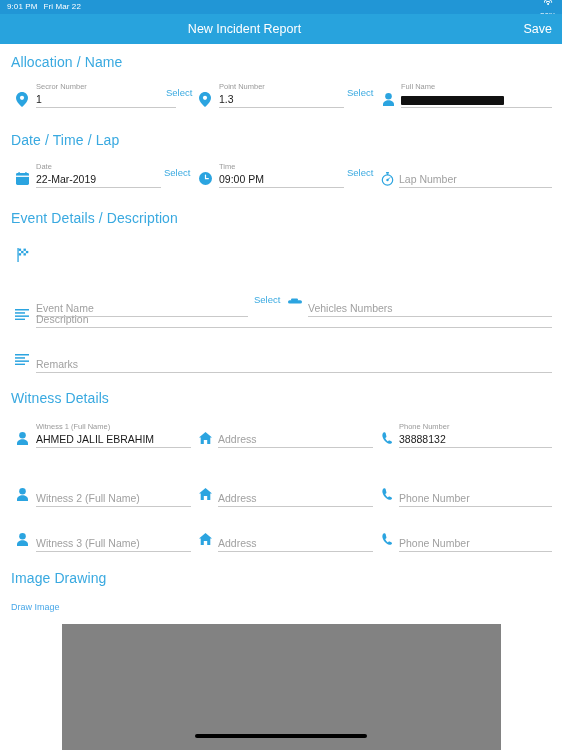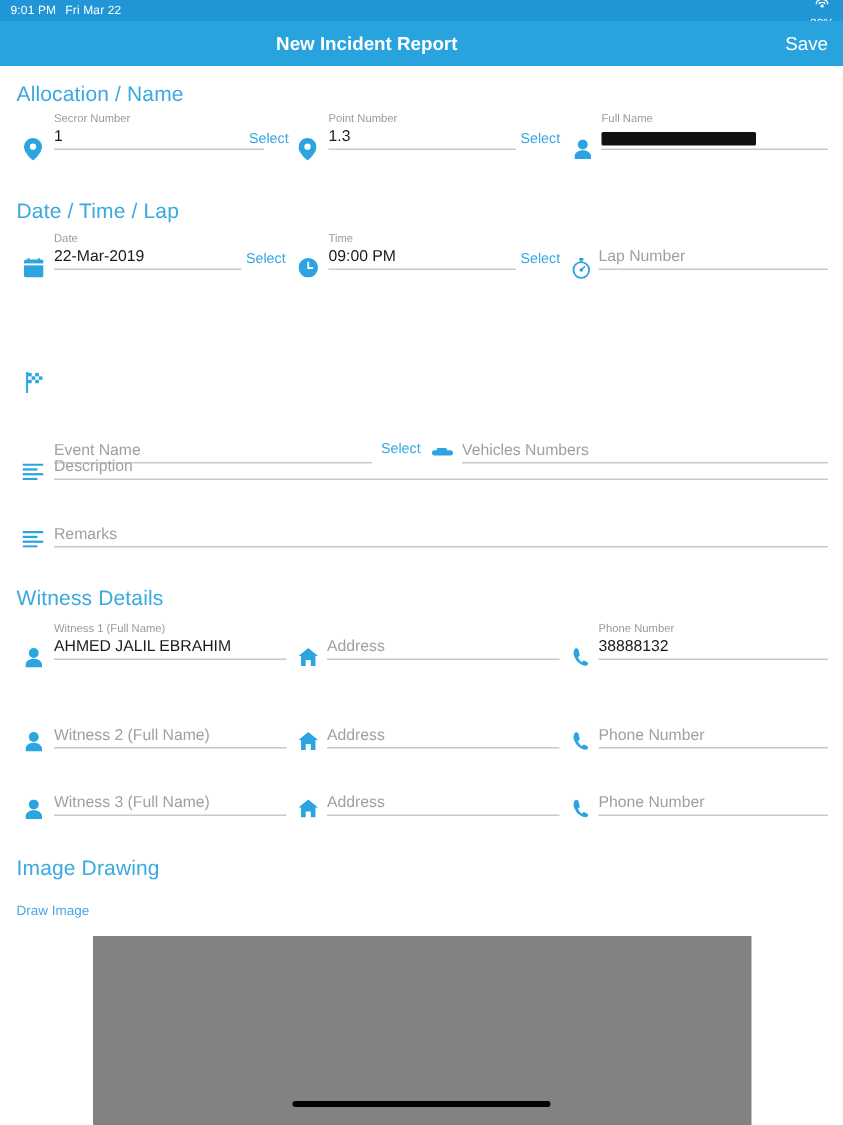--- a/index.html
+++ b/index.html
@@ -40,37 +40,37 @@
   .nav-back {
     position:absolute; left:6px; top:0; height:30px; display:flex; align-items:center; gap:3px;
     font-size:12.5px; color:#fff; cursor:pointer;
   }
   .chev {
     display:inline-block; width:6px; height:6px; border-left:2px solid #fff; border-bottom:2px solid #fff;
     transform:rotate(45deg); margin-right:1px;
   }
   .nav-title {
     position:absolute; left:0; top:0; width:489px; height:30px; line-height:30px;
-    text-align:center; font-size:12.5px; font-weight:bold; color:#fff;
+    text-align:center; font-size:12.5px; font-weight:normal; color:#fff;
   }
   .nav-save {
     position:absolute; right:10px; top:0; height:30px; display:flex; align-items:center;
     font-size:12.5px; color:#fff; cursor:pointer;
   }
 
   
   .content { position:absolute; top:44px; left:0; width:562px; height:706px; background:#fff; }
 
   .section-title {
     color:#39a9e0; font-size:14px; padding-left:11px; letter-spacing:.1px;
   }
 
   .row { position:relative; }
 
-  .field { position:absolute; }
+  .field { position:absolute;margin-top:8px; }
   .field .flabel {
     font-size:7.5px; color:#9a9a9a; position:absolute; top:0; left:0; white-space:nowrap;
   }
   .field .fline {
     position:absolute; left:0; bottom:0; height:1px; background:#c9c9c9;
   }
   .field .fval {
     position:absolute; left:0; bottom:3px; font-size:10.5px; color:#1a1a1a; white-space:nowrap;
   }
   .field .fph {
@@ -212,20 +212,21 @@
             <rect x="5" y="0" width="3" height="1.6" rx=".6" fill="#2ba4e0"></rect>
             <rect x="5.9" y="1.4" width="1.3" height="1.6" fill="#2ba4e0"></rect>
           </svg>
       </span>
       <div class="field" style="left:399px; top:110px; width:153px; height:26px;">
         <div class="fph">Lap Number</div>
         <div class="fline" style="width:153px;"></div>
       </div>
     </div>
 
+    <div class="section-title" style="position:absolute; top:166px;">Event Details / Description</div>
 
     <div class="row">
       <span class="ic" style="left:16px; top:204px;">
         <svg width="13" height="14" viewBox="0 0 13 14">
           <rect x="1.4" y="0" width="1.3" height="14" fill="#2ba4e0"></rect>
           <g fill="#2ba4e0">
             <rect x="2.7" y="0.6" width="2.4" height="2.3"></rect>
               <rect x="7.5" y="0.6" width="2.4" height="2.3"></rect>
             <rect x="5.1" y="2.9" width="2.4" height="2.3"></rect>
               <rect x="9.9" y="2.9" width="2.4" height="2.3"></rect>

